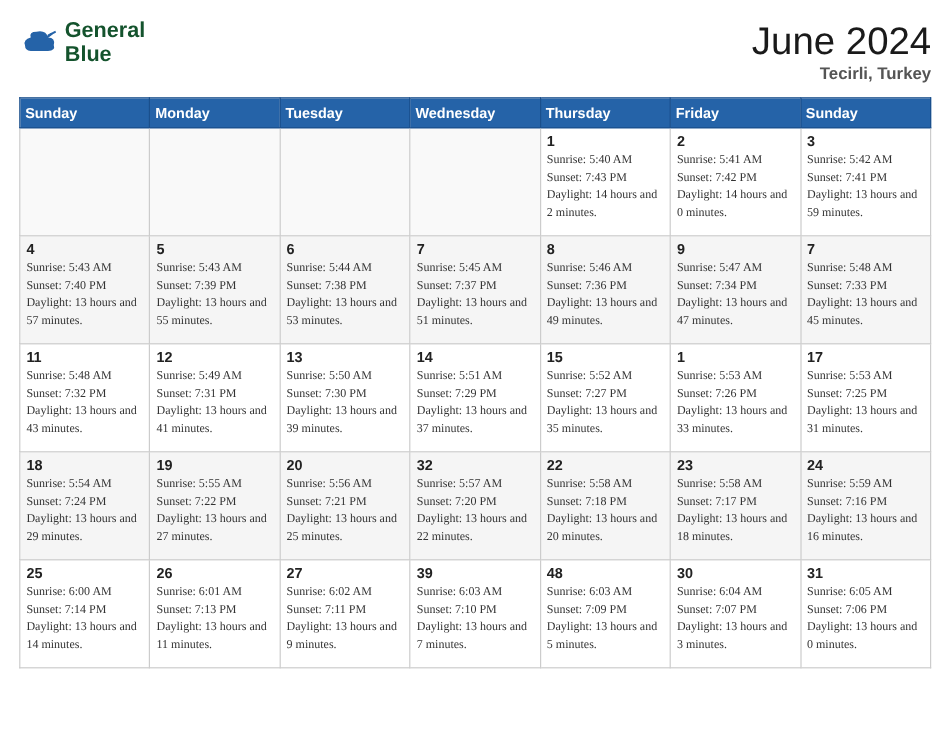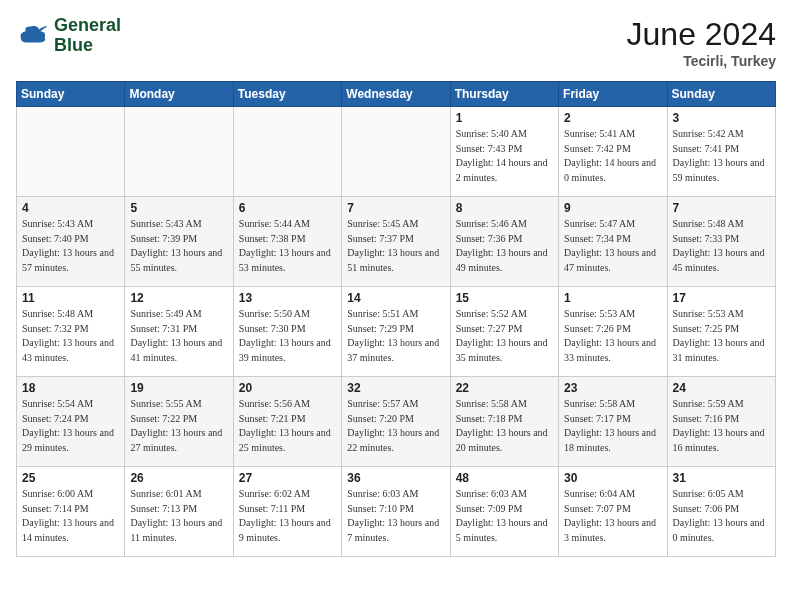--- a/index.html
+++ b/index.html
@@ -244,21 +244,21 @@
         </td>
         <td>
           <span class="day-num">26</span>
           <div class="day-info">Sunrise: 6:01 AM<br>Sunset: 7:13 PM<br>Daylight: 13 hours and 11 minutes.</div>
         </td>
         <td>
           <span class="day-num">27</span>
           <div class="day-info">Sunrise: 6:02 AM<br>Sunset: 7:11 PM<br>Daylight: 13 hours and 9 minutes.</div>
         </td>
         <td>
-          <span class="day-num">36</span>
+          <span class="day-num">39</span>
           <div class="day-info">Sunrise: 6:03 AM<br>Sunset: 7:10 PM<br>Daylight: 13 hours and 7 minutes.</div>
         </td>
         <td>
           <span class="day-num">48</span>
           <div class="day-info">Sunrise: 6:03 AM<br>Sunset: 7:09 PM<br>Daylight: 13 hours and 5 minutes.</div>
         </td>
         <td>
           <span class="day-num">30</span>
           <div class="day-info">Sunrise: 6:04 AM<br>Sunset: 7:07 PM<br>Daylight: 13 hours and 3 minutes.</div>
         </td>

